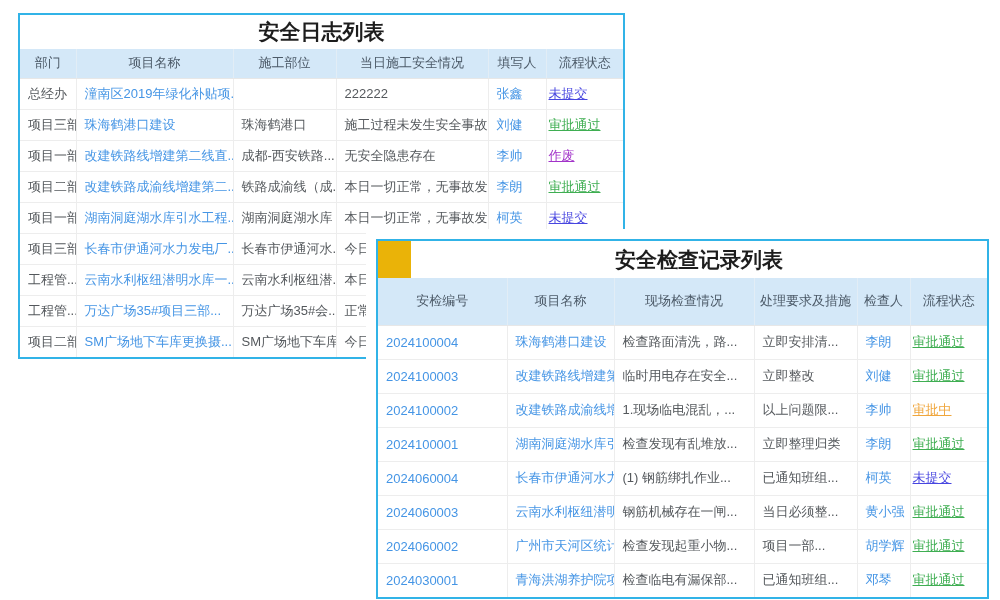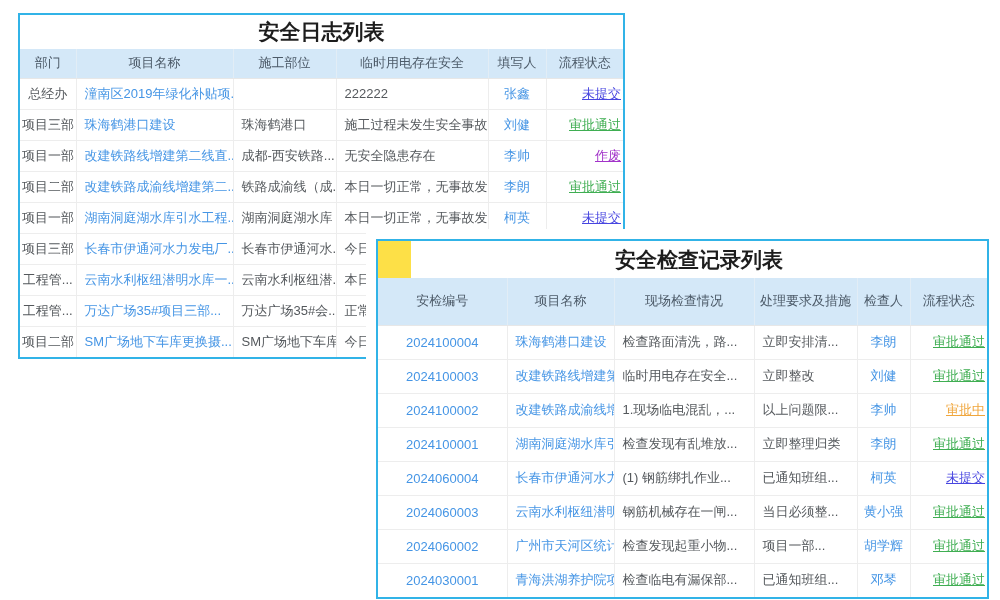--- a/index.html
+++ b/index.html
@@ -1,21 +1,21 @@
 <!DOCTYPE html>
 <html style="--border: #31b3e7; --header_bg: #d4e8f8; --link: #4595e5; --green: #3fae52; --orange: #f0a63c; --purple: #a233c9; --indigo: #4846e0;"><head>
 <meta charset="utf-8">
 <style>
   * { box-sizing: border-box; }
   html,body { margin:0; padding:0; }
   body {
     width:1000px; height:600px; background:#ffffff; position:relative; overflow:hidden;
     font-family:"Liberation Sans", sans-serif;
   }
-  .card { border:2px solid var(--border,#31b3e7); background:#fde047; }
+  .card { border:2px solid var(--border,#31b3e7); background:#eab308; }
   #card1 { position:absolute; left:18px; top:13px; width:607px; }
   #halo2 { position:absolute; left:366px; top:229px; padding:10px; background:#fff; }
   #card2 { position:relative; width:613px; }
 
   .tbl-title {
     font-weight:bold; font-size:21px; color:#1d1d1d; text-align:center; background:#fff;
   }
   #card1 .tbl-title { height:34px; line-height:34px; }
   #card2 .tbl-title { height:37px; line-height:37px;margin-left:33px; }
 
@@ -40,23 +40,23 @@
 
   
   #t1 col:nth-child(1){width:56px} #t1 col:nth-child(2){width:157px}
   #t1 col:nth-child(3){width:103px} #t1 col:nth-child(4){width:152px}
   #t1 col:nth-child(5){width:58px} #t1 col:nth-child(6){width:77px}
   
   #t2 col:nth-child(1){width:129px} #t2 col:nth-child(2){width:107px}
   #t2 col:nth-child(3){width:140px} #t2 col:nth-child(4){width:103px}
   #t2 col:nth-child(5){width:53px} #t2 col:nth-child(6){width:77px}
 
-  td.center { text-align:center; padding:0 2px; }
+  td.center { text-align:left; padding:0 8px; }
   td.link   { color:var(--link,#4595e5); cursor:pointer; }
-  td.status { text-align:right; text-decoration:underline; cursor:pointer; padding:0 2px; }
+  td.status { text-align:left; text-decoration:underline; cursor:pointer; padding:0 2px; }
   td.status.green  { color:var(--green,#3fae52);font-family:Liberation Mono, monospace; }
   td.status.orange { color:var(--orange,#f0a63c); }
   td.status.purple { color:var(--purple,#a233c9); }
   td.status.indigo { color:var(--indigo,#4846e0); }
 </style>
 </head>
 <body>
 
 <div id="card1" class="card">
   <div class="tbl-title">安全日志列表</div>
@@ -67,21 +67,21 @@
         <col>
         <col>
         <col>
         <col>
       </colgroup>
     <thead>
       <tr>
         <th>部门</th>
         <th>项目名称</th>
         <th>施工部位</th>
-        <th>临时用电存在安全</th>
+        <th>当日施工安全情况</th>
         <th>填写人</th>
         <th>流程状态</th>
       </tr>
     </thead>
     <tbody>
         <tr>
           <td class=" center">总经办</td>
           <td class="link">潼南区2019年绿化补贴项...</td>
           <td class=""></td>
           <td class="">222222</td>

